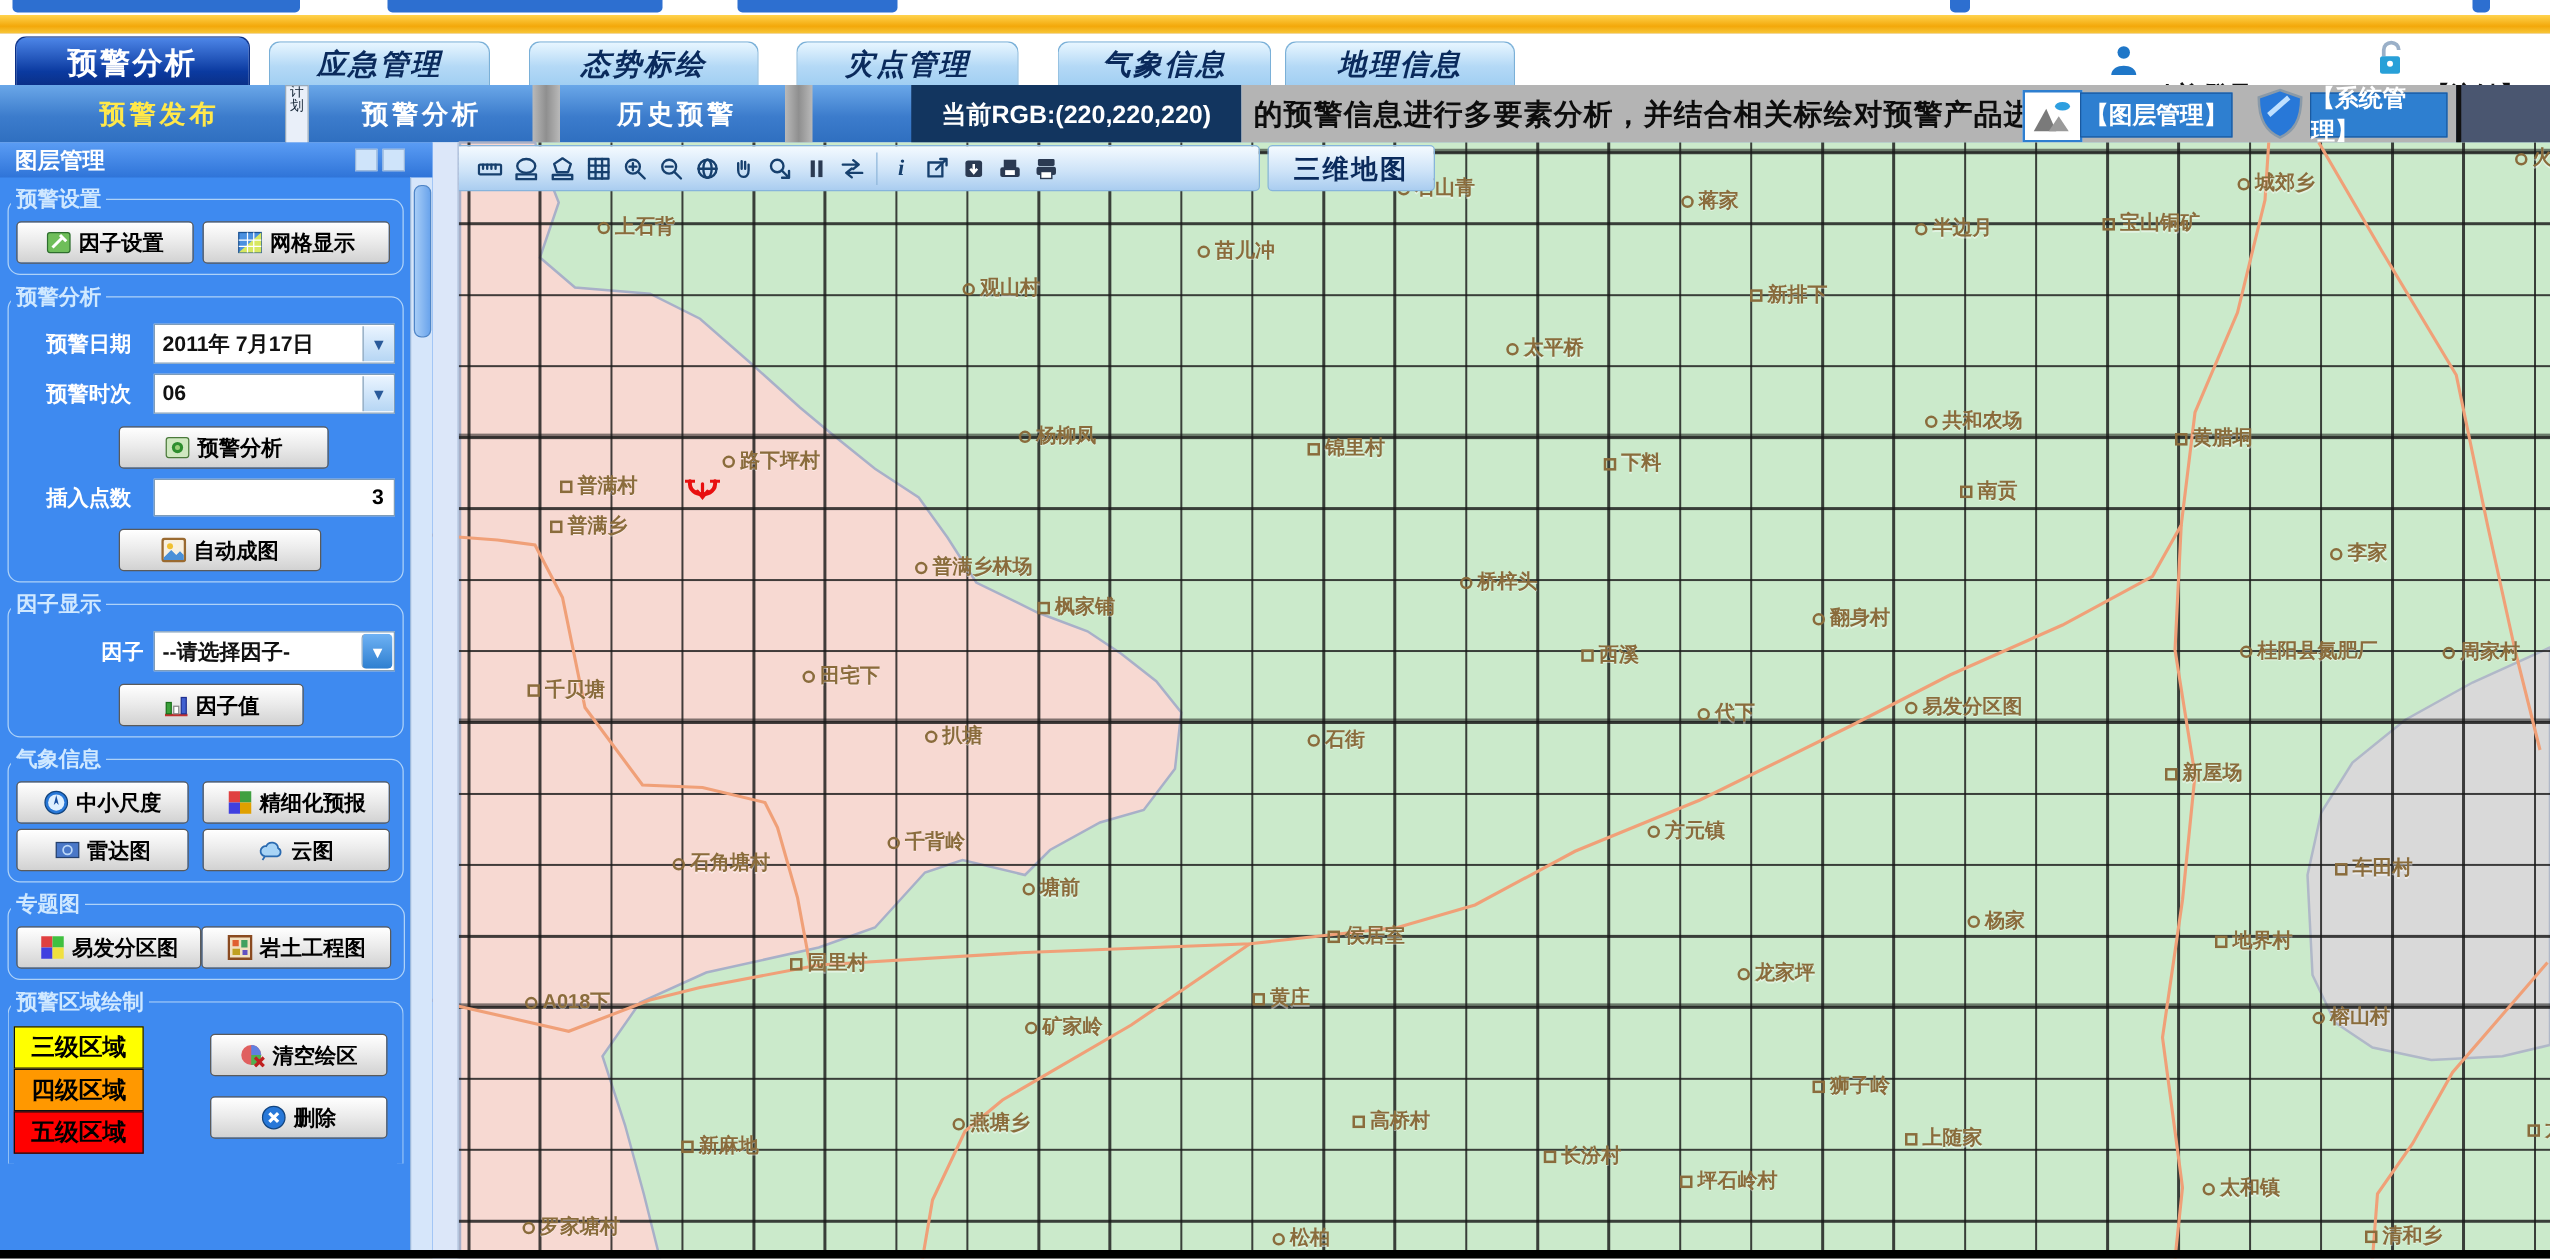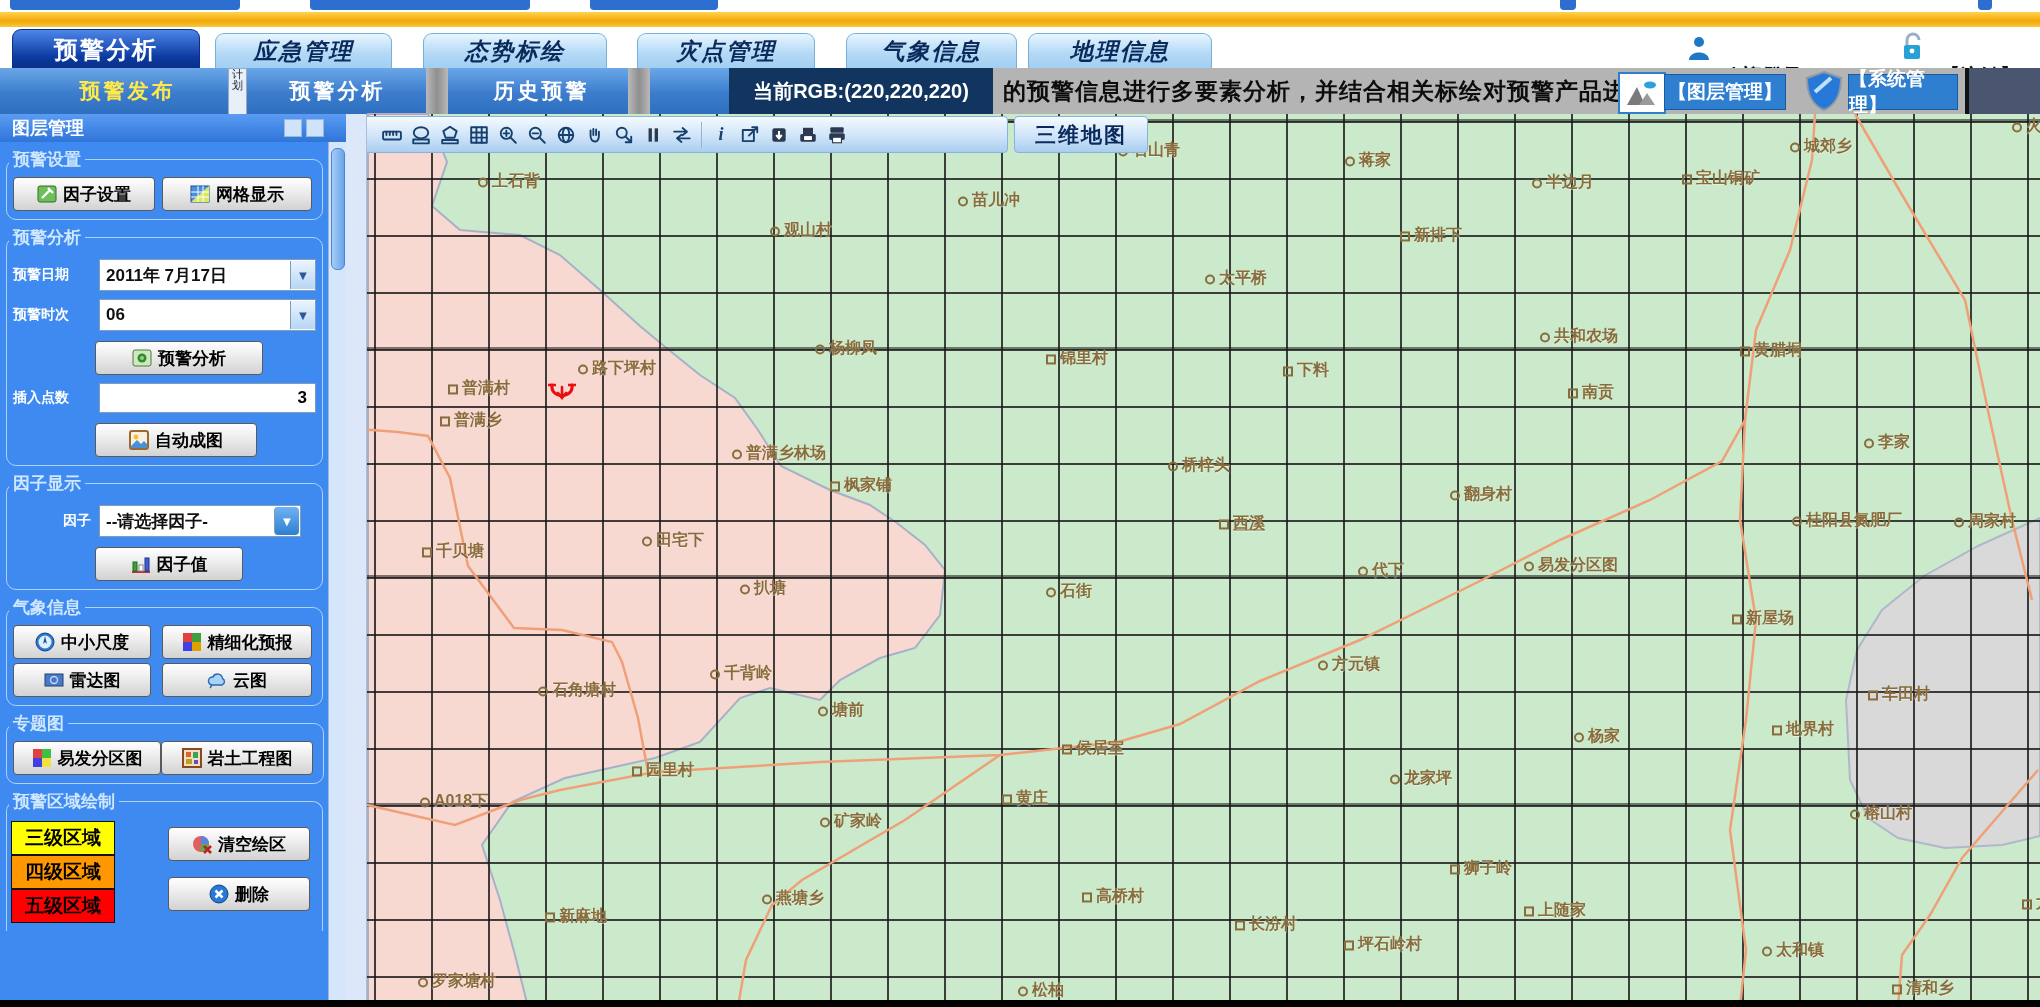--- a/index.html
+++ b/index.html
@@ -47,21 +47,21 @@
   .sb-scroll{position:absolute;right:0;top:28px;width:17px;height:860px;background:#d6e6fa;border-left:1px solid #9ab8dc;}
   .sb-thumb{position:absolute;left:2px;top:6px;width:12px;height:120px;background:linear-gradient(90deg,#a6ccf6,#6aa4ec);border:1px solid #4f86c8;border-radius:6px;}
   .sb-body{position:absolute;left:0;top:28px;width:329px;}
   fieldset{border:1px solid #aed2f8;border-radius:10px;margin:6px 6px 0 6px;padding:2px 4px 8px 0;}
   legend{color:#cfe8ff;font-weight:bold;font-size:17px;padding:0 4px;margin-left:2px;}
   .btn{display:inline-flex;align-items:center;justify-content:center;gap:6px;
        background:linear-gradient(#ffffff,#ececec 45%,#d2d2d2);border:1px solid #5a5a5a;border-radius:4px;
        font-weight:bold;font-size:17px;color:#000;height:34px;box-shadow:inset 0 1px 0 #fff;cursor:pointer;}
   .brow{display:flex;justify-content:space-between;margin:4px 6px 0 6px;}
   .frow{display:flex;align-items:center;margin:8px 2px 0 6px;}
-  .flabel{width:86px;color:#fff;font-weight:bold;font-size:14px;flex:none;}
+  .flabel{width:86px;color:#fff;font-weight:bold;font-size:17px;flex:none;margin-left:24px;}
   .combo{flex:1;display:flex;align-items:center;background:#fff;border:1px solid #7f9db9;height:30px;
          font-weight:bold;font-size:17px;color:#111;}
   .combo .cval{flex:1;padding-left:6px;white-space:nowrap;overflow:hidden;}
   .combo .arrow{width:24px;height:28px;background:linear-gradient(#eaf4ff,#b6d6f4);border-left:1px solid #7f9db9;
          display:flex;align-items:center;justify-content:center;color:#2a5a9a;font-size:13px;flex:none;}
   .combo .arrow.blue{background:linear-gradient(#6fb2f4,#2e7fd0);color:#fff;border-radius:4px;margin:1px;}
   .tinput{flex:1;display:flex;align-items:center;justify-content:flex-end;background:#fff;
           border:1px solid #7f9db9;height:28px;font-weight:bold;font-size:17px;padding-right:8px;}
   .cbtn{margin:10px 0 0 88px;}
   .lvlcol{display:flex;flex-direction:column;margin:6px 0 0 4px;}
@@ -290,21 +290,21 @@
         <span>枫家铺</span>
       </div>
       <div class="plabel" style="left: 1168px; top: 467px;">
         <span class="pm" data-m="c"></span>
         <span>桥梓头</span>
       </div>
       <div class="plabel" style="left: 1450px; top: 496px;">
         <span class="pm" data-m="c"></span>
         <span>翻身村</span>
       </div>
-      <div class="plabel" style="left: 1219px; top: 525px; text-decoration: underline;">
+      <div class="plabel" style="left: 1265px; top: 525px;">
         <span class="pm" data-m="s"></span>
         <span>西溪</span>
       </div>
       <div class="plabel" style="left: 422px; top: 553px;">
         <span class="pm" data-m="s"></span>
         <span>千贝塘</span>
       </div>
       <div class="plabel" style="left: 642px; top: 542px;">
         <span class="pm" data-m="c"></span>
         <span>田宅下</span>
@@ -378,21 +378,21 @@
         <span>黄庄</span>
       </div>
       <div class="plabel" style="left: 820px; top: 823px;">
         <span class="pm" data-m="c"></span>
         <span>矿家岭</span>
       </div>
       <div class="plabel" style="left: 1868px; top: 696px;">
         <span class="pm" data-m="s"></span>
         <span>车田村</span>
       </div>
-      <div class="plabel" style="left: 1772px; top: 731px;">
+      <div class="plabel" style="left: 1772px; top: 754px;">
         <span class="pm" data-m="s"></span>
         <span>地界村</span>
       </div>
       <div class="plabel" style="left: 1850px; top: 815px;">
         <span class="pm" data-m="c"></span>
         <span>榕山村</span>
       </div>
       <div class="plabel" style="left: 1450px; top: 870px;">
         <span class="pm" data-m="s"></span>
         <span>狮子岭</span>

